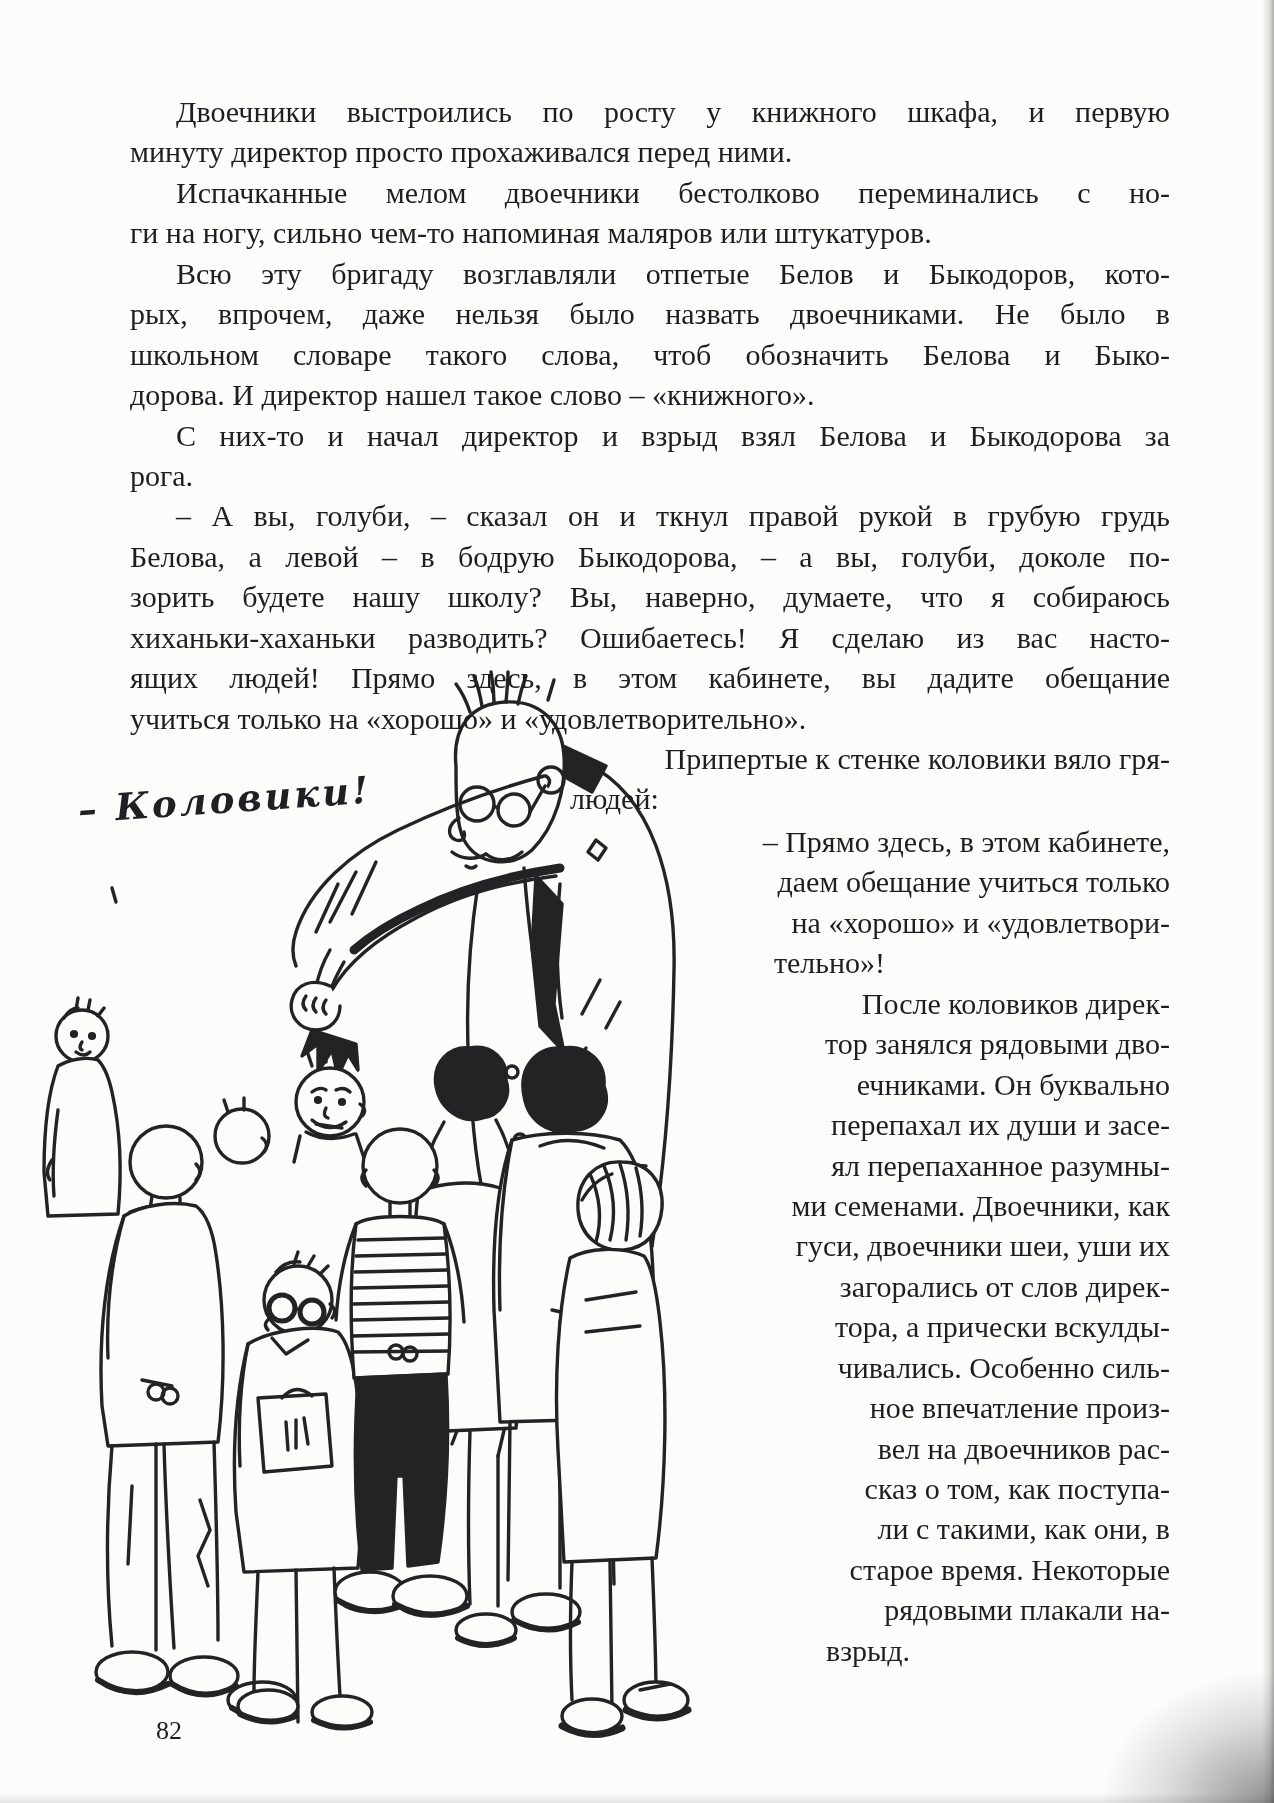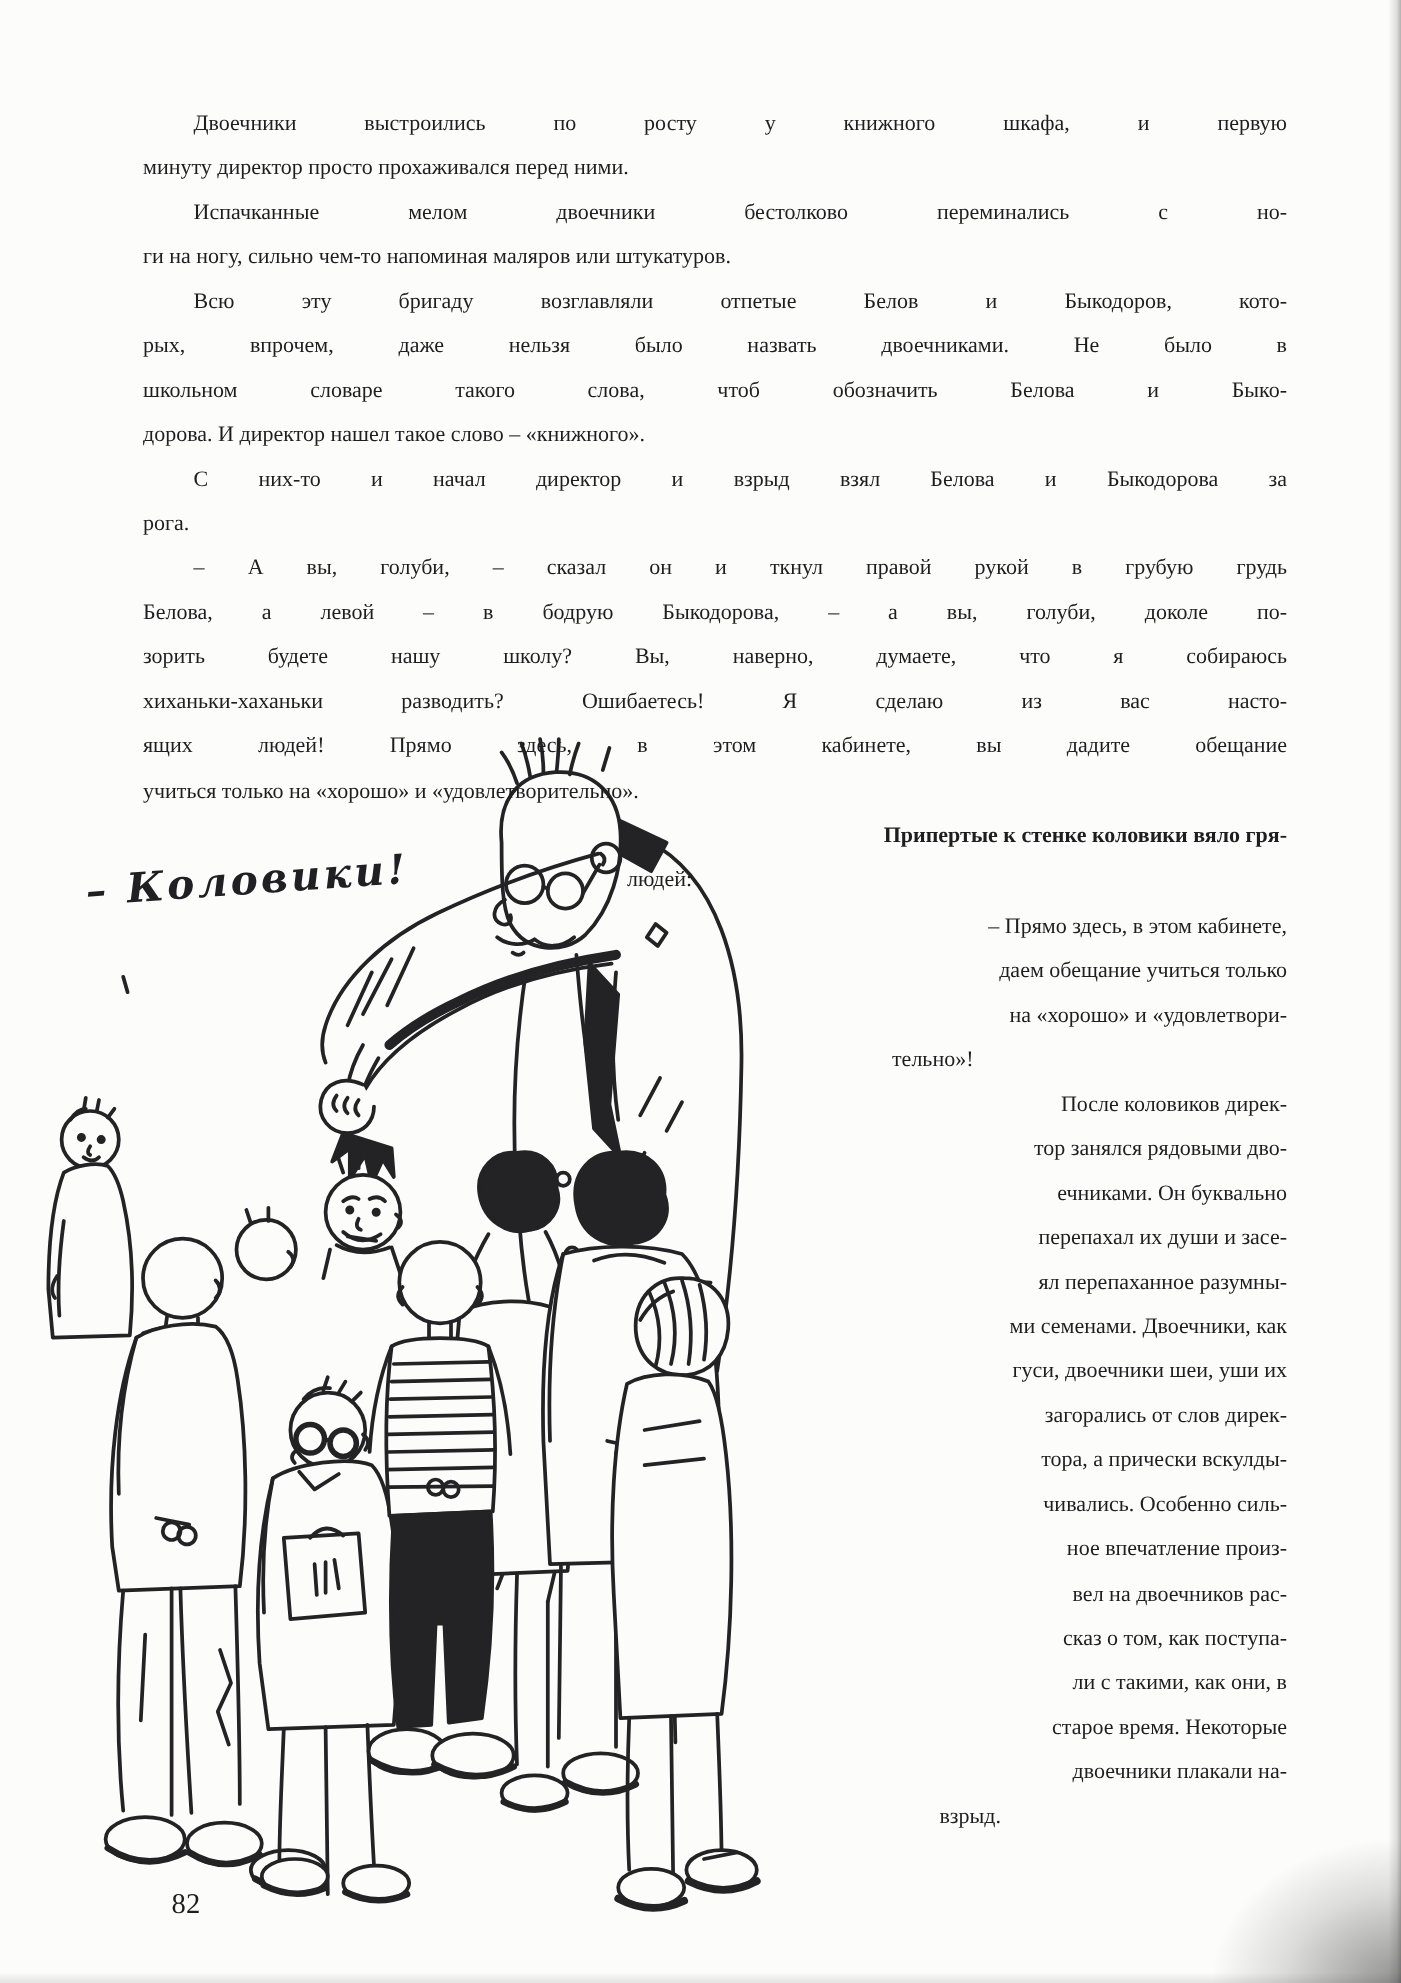--- a/index.html
+++ b/index.html
@@ -9,25 +9,25 @@
     background:#fcfcfb; color:#1e1e20;
     font-family:"Liberation Serif", serif;
     overflow:hidden; margin:0 auto;
   }
   
   .main-block {
     position:absolute; left:130px; top:92px; width:1040px;
   }
   .tl {
     height:40.45px; line-height:40.45px;
-    font-size:20px; letter-spacing:0;
+    font-size:30px; letter-spacing:0;
   }
   .j   { text-align:justify; text-align-last:justify; }
   .ind { text-indent:46px; }
-  .ar  { text-align:right;font-weight:bold; }
+  .ar  { text-align:right; }
   .nuli { margin-left:440px; }
 
   .right-block {
     position:absolute; left:640px; top:822px; width:530px;
   }
   .rl { text-align:right; }
   .pull-a { margin-right:285px; }  
   .pull-b { margin-right:260px; }  
 
   .handwritten {
@@ -334,21 +334,21 @@
     <div class="tl rl">ми семенами. Двоечники, как</div>
     <div class="tl rl">гуси, двоечники шеи, уши их</div>
     <div class="tl rl">загорались от слов дирек-</div>
     <div class="tl rl">тора, а прически вскулды-</div>
     <div class="tl rl">чивались. Особенно силь-</div>
     <div class="tl rl">ное впечатление произ-</div>
     <div class="tl rl">вел на двоечников рас-</div>
     <div class="tl rl">сказ о том, как поступа-</div>
     <div class="tl rl">ли с такими, как они, в</div>
     <div class="tl rl">старое время. Некоторые</div>
-    <div class="tl rl">двоечники плакали на-</div>
+    <div class="tl rl">рядовыми плакали на-</div>
     <div class="tl rl pull-b">взрыд.</div>
   </div>
 
   <div class="page-number">82</div>
 
   <div class="edge-right"></div>
   <div class="edge-bottom"></div>
   <div class="corner-curl"></div>
 </div>
 

